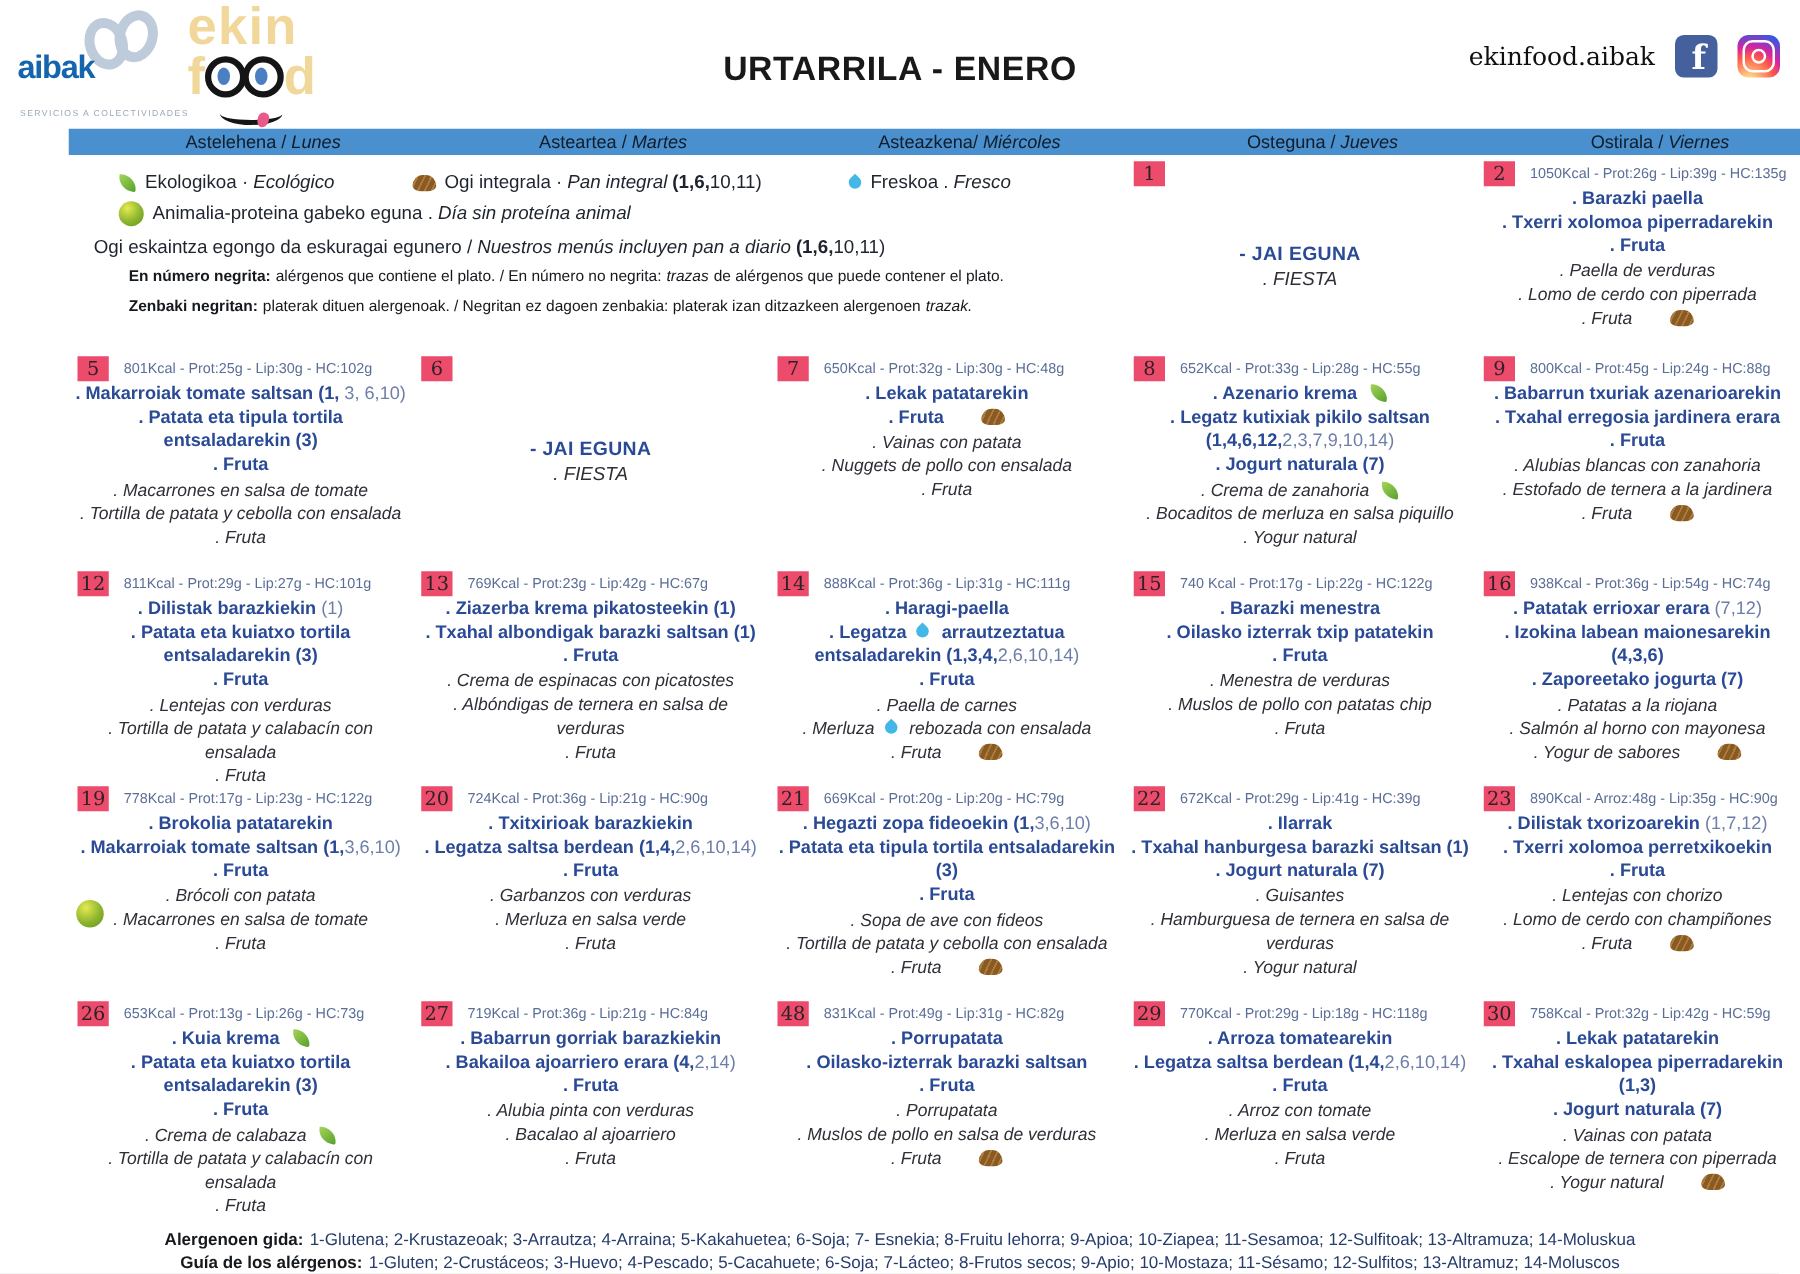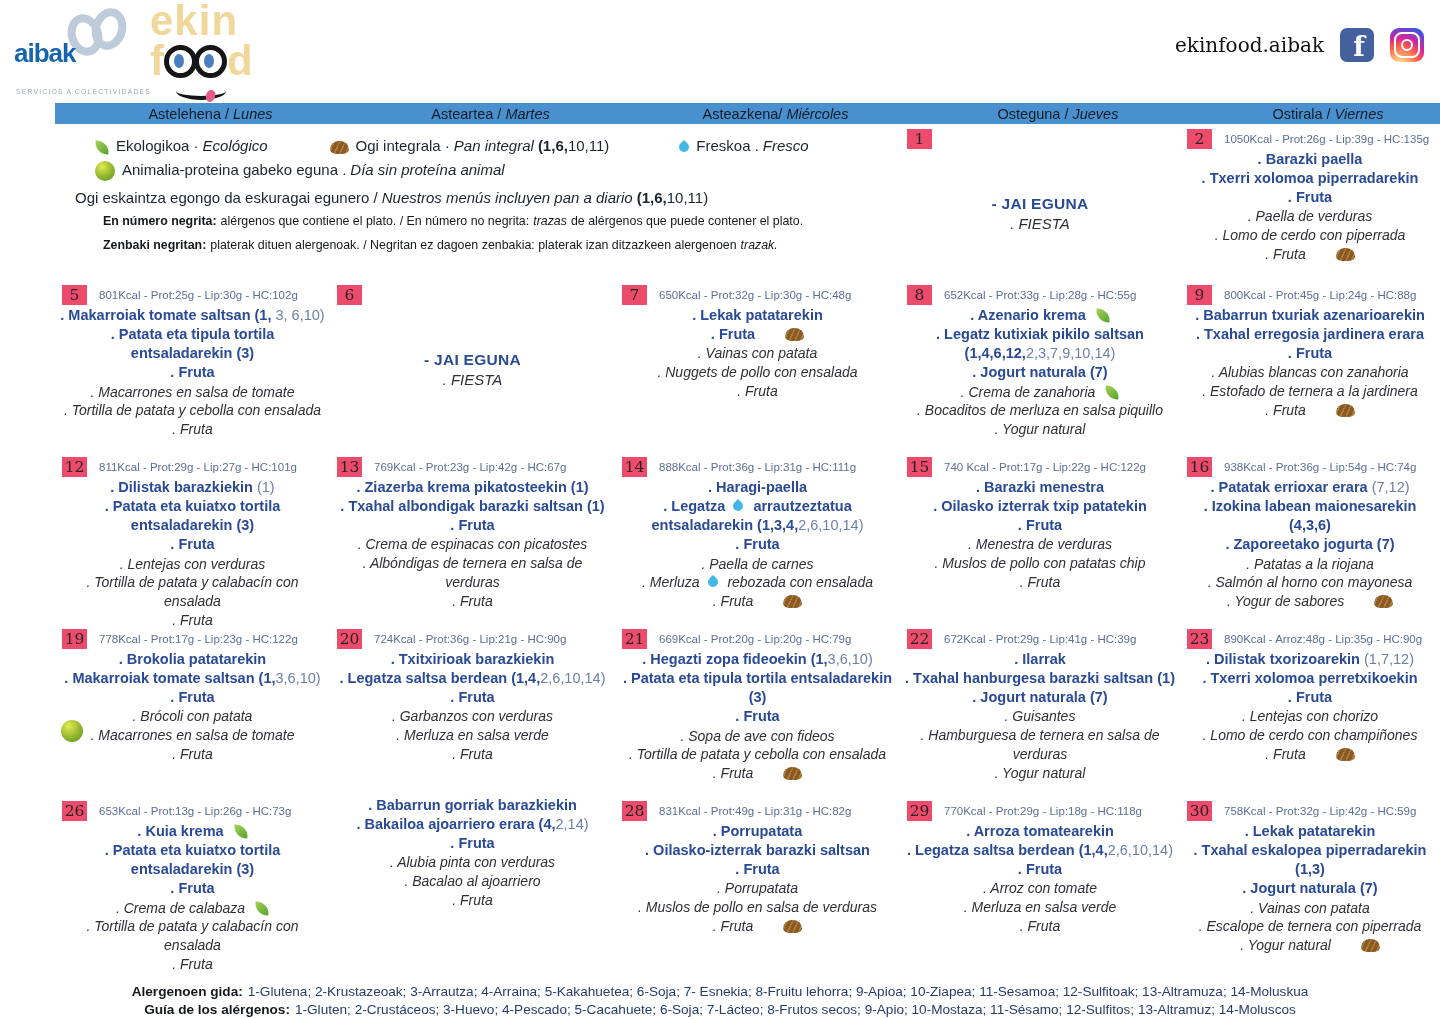--- a/index.html
+++ b/index.html
@@ -116,20 +116,21 @@
       <span>f</span>
       <span class="lens"></span>
       <span class="lens"></span>
       <span>d</span>
     </div>
     <div class="smile">
         <div class="tongue"></div>
       </div>
   </div>
 
+  <div class="title">URTARRILA - ENERO</div>
 
   <div class="social">
     <span class="social-text">ekinfood.aibak</span>
     <span class="fb-icon"></span>
     <span class="ig-icon"></span>
   </div>
 
   <div class="weekday-bar">
     <div class="weekday"><span>Astelehena /</span><span class="it">Lunes</span></div>
     <div class="weekday"><span>Asteartea /</span><span class="it">Martes</span></div>
@@ -402,32 +403,36 @@
         <div class="cell-body">
           <div class="line-eu"><span>. Kuia krema </span><span class="icon leaf-icon"></span></div>
           <div class="line-eu"><span>. Patata eta kuiatxo tortila entsaladarekin (3)</span></div>
           <div class="line-eu"><span>. Fruta</span></div>
           <div class="line-es"><span>. Crema de calabaza </span><span class="icon leaf-icon"></span></div>
           <div class="line-es"><span>. Tortilla de patata y calabacín con ensalada</span></div>
           <div class="line-es"><span>. Fruta</span></div>
         </div>
       </div>
       <div class="cell" style="grid-area: 5 / 2;">
+        <div class="cell-head">
+          <span class="badge">27</span>
+          <span class="kcal">719Kcal - Prot:36g - Lip:21g - HC:84g</span>
+        </div>
         <div class="cell-body">
           <div class="line-eu"><span>. Babarrun gorriak barazkiekin</span></div>
           <div class="line-eu"><span>. Bakailoa ajoarriero erara (4,</span><span class="light">2,14)</span></div>
           <div class="line-eu"><span>. Fruta</span></div>
           <div class="line-es"><span>. Alubia pinta con verduras</span></div>
           <div class="line-es"><span>. Bacalao al ajoarriero</span></div>
           <div class="line-es"><span>. Fruta</span></div>
         </div>
       </div>
       <div class="cell" style="grid-area: 5 / 3;">
         <div class="cell-head">
-          <span class="badge">28</span>
+          <span class="badge">48</span>
           <span class="kcal">831Kcal - Prot:49g - Lip:31g - HC:82g</span>
         </div>
         <div class="cell-body">
           <div class="line-eu"><span>. Porrupatata</span></div>
           <div class="line-eu"><span>. Oilasko-izterrak barazki saltsan</span></div>
           <div class="line-eu"><span>. Fruta</span></div>
           <div class="line-es"><span>. Porrupatata</span></div>
           <div class="line-es"><span>. Muslos de pollo en salsa de verduras</span></div>
           <div class="line-es"><span>. Fruta </span><span class="icon bread-icon"></span></div>
         </div>

